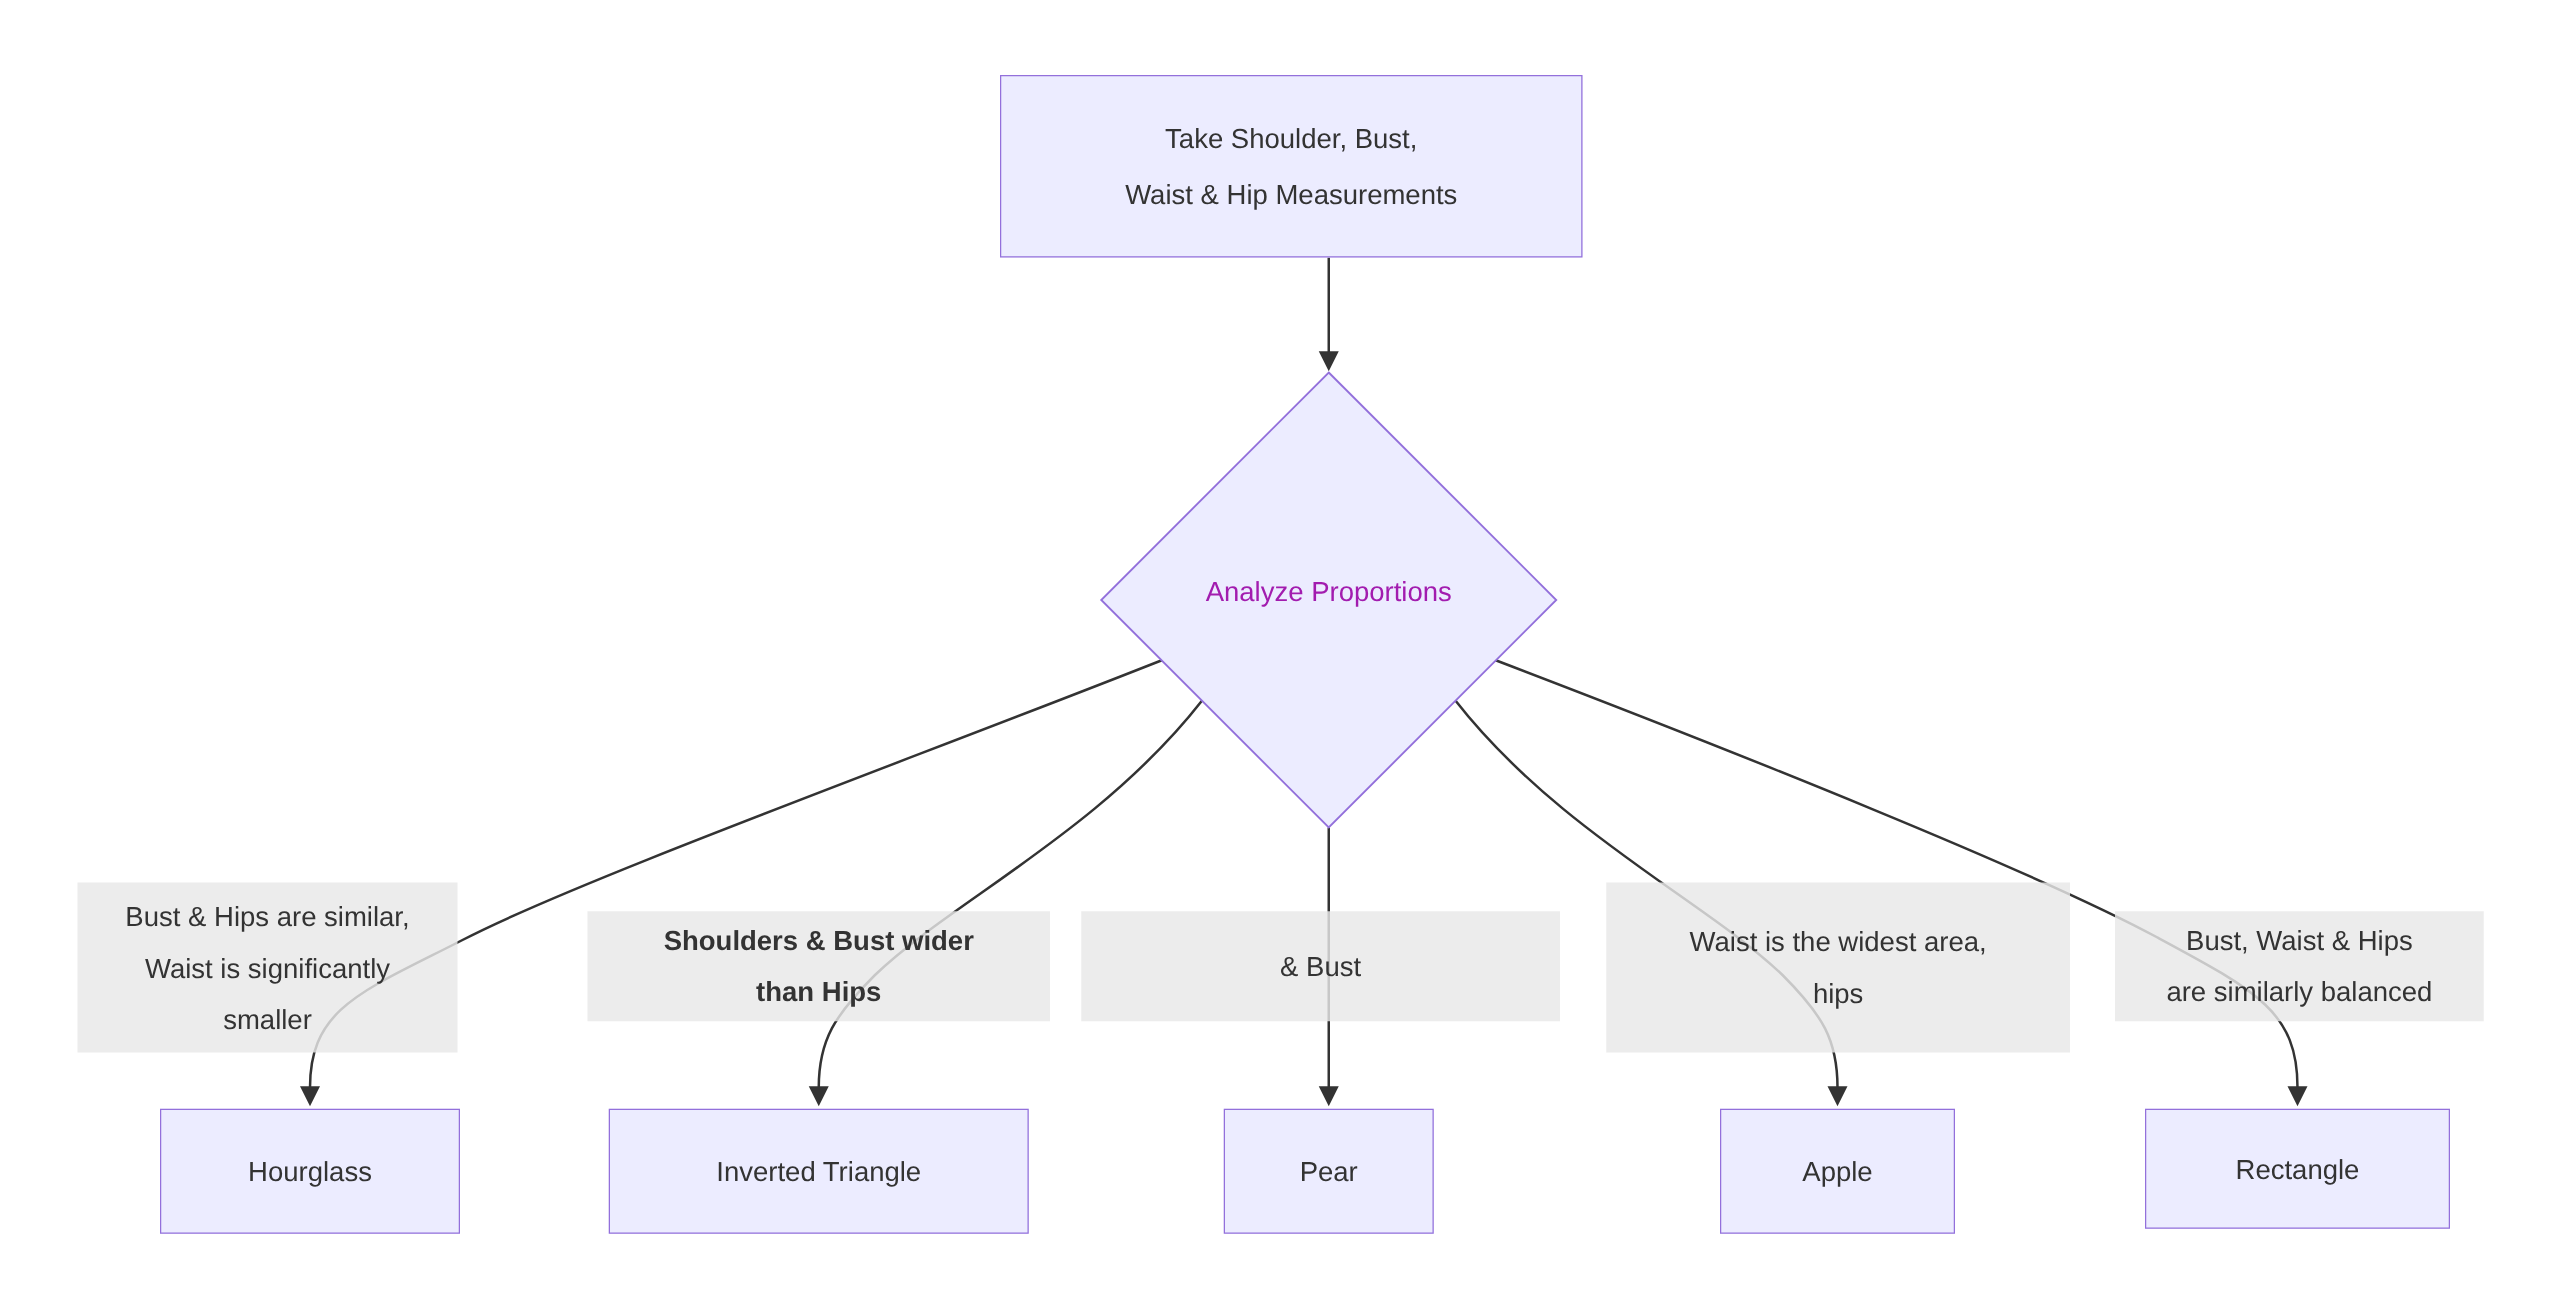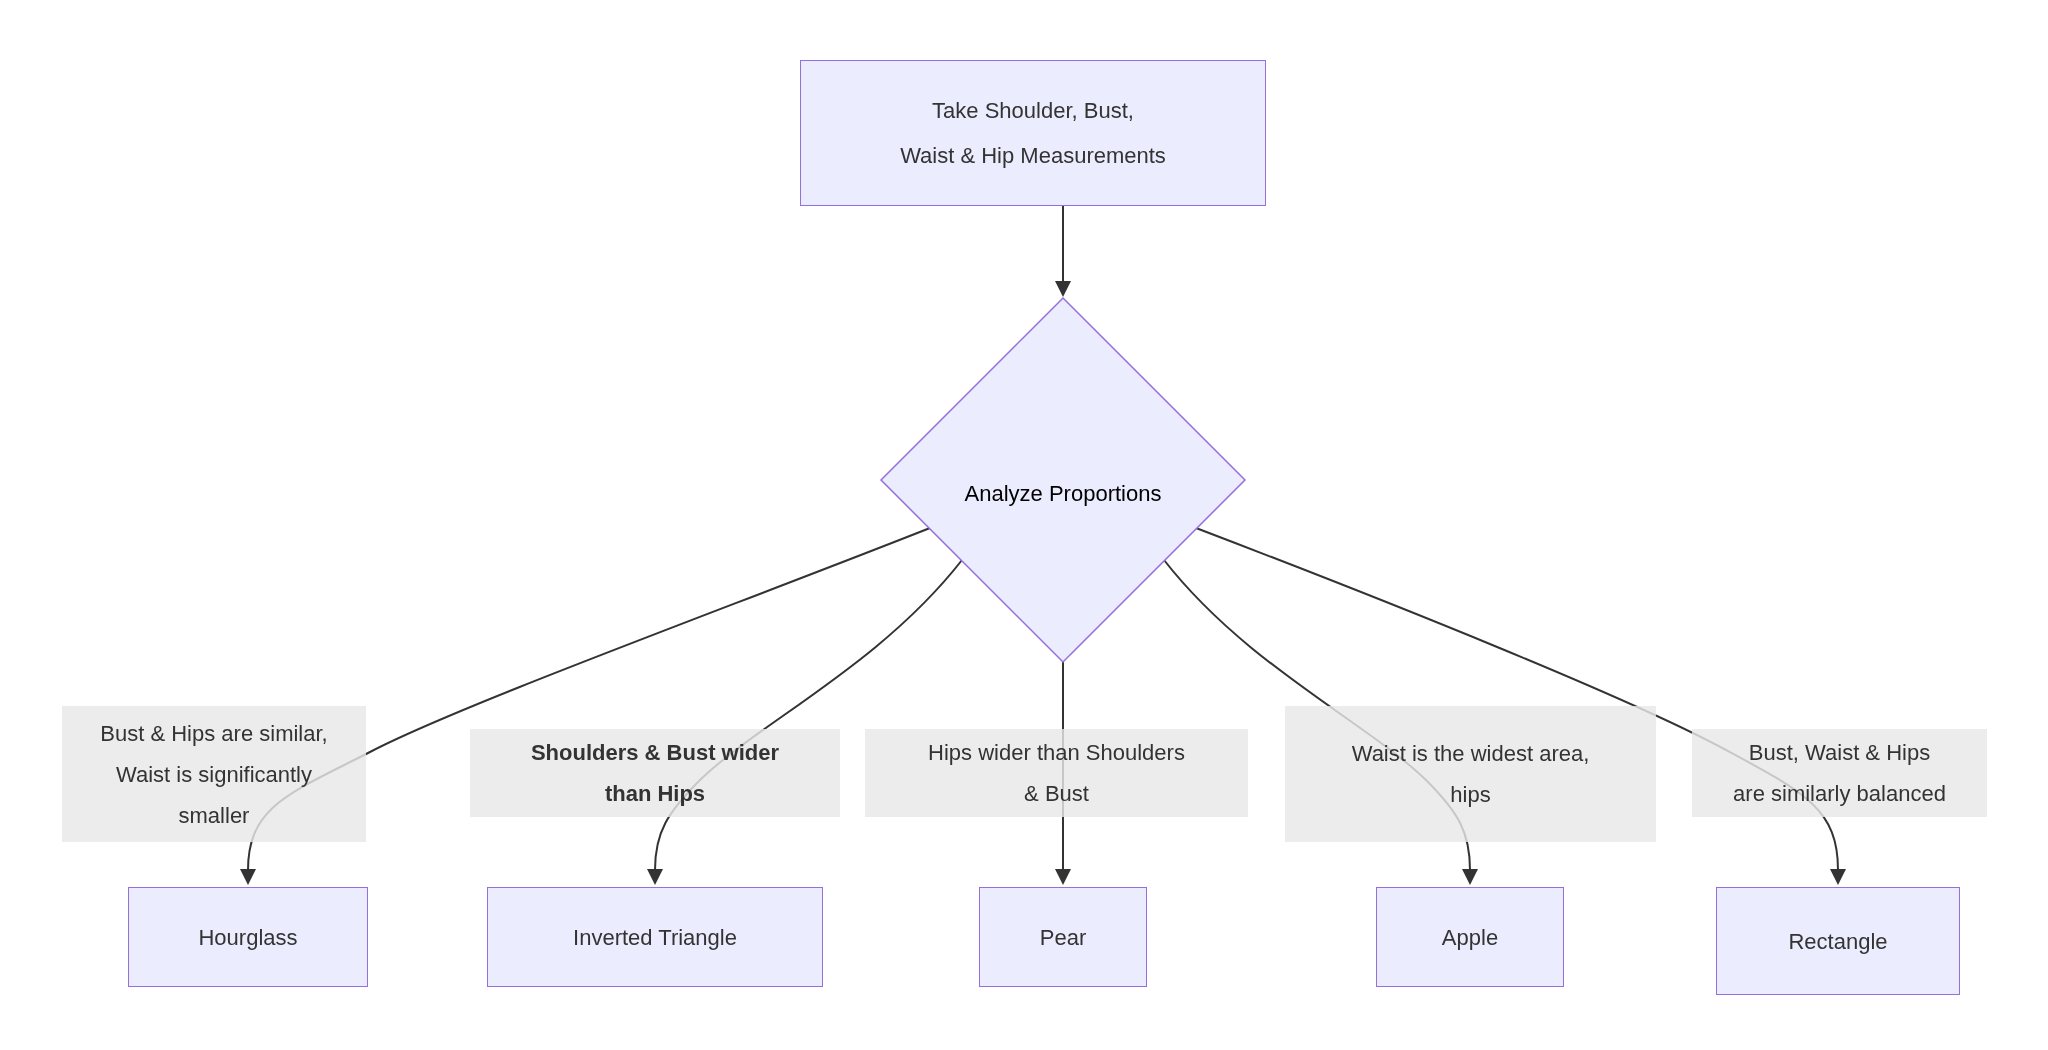--- a/index.html
+++ b/index.html
@@ -21,27 +21,27 @@
     background:#ECECFF;border:1.5px solid #9370DB;
     display:flex;flex-direction:column;align-items:center;justify-content:center;
     text-align:center;font-size:22px;line-height:45px;color:#333333;
     box-sizing:border-box;
   }
   .n-start{left:800px;top:60px;width:466px;height:146px;}
   .n-hourglass{left:128px;top:887px;width:240px;height:100px;}
   .n-inverted{left:487px;top:887px;width:336px;height:100px;}
   .n-pear{left:979px;top:887px;width:168px;height:100px;}
   .n-apple{left:1376px;top:887px;width:188px;height:100px;}
-  .n-rect{left:1716px;top:887px;width:244px;height:108px;}
+  .n-rect{left:1716px;top:887px;width:244px;height:96px;}
 
   .diamond-label{
     position:absolute;z-index:2;
-    left:881px;top:312px;width:364px;height:364px;
+    left:881px;top:292px;width:364px;height:364px;
     display:flex;align-items:center;justify-content:center;
-    text-align:center;font-size:22px;color:#000000;
+    text-align:center;font-size:22px;color:#a21caf;
   }
 
   .edge-label{
     position:absolute;z-index:3;
     background:rgba(232,232,232,0.82);
     display:flex;flex-direction:column;align-items:center;justify-content:center;
     text-align:center;font-size:22px;line-height:41px;color:#333333;
     box-sizing:border-box;padding:0 10px;
   }
   .l1{left:62px;top:706px;width:304px;height:136px;}
@@ -89,21 +89,20 @@
     <div>Waist is significantly</div>
     <div>smaller</div>
   </div>
 
   <div class="edge-label l2">
     <div>Shoulders &amp; Bust wider</div>
     <div>than Hips</div>
   </div>
 
   <div class="edge-label l3">
-    <div>Hips wider than Shoulders</div>
     <div>&amp; Bust</div>
   </div>
 
   <div class="edge-label l4">
     <div>Waist is the widest area,</div>
     <div>hips</div>
   </div>
 
   <div class="edge-label l5">
     <div>Bust, Waist &amp; Hips</div>

